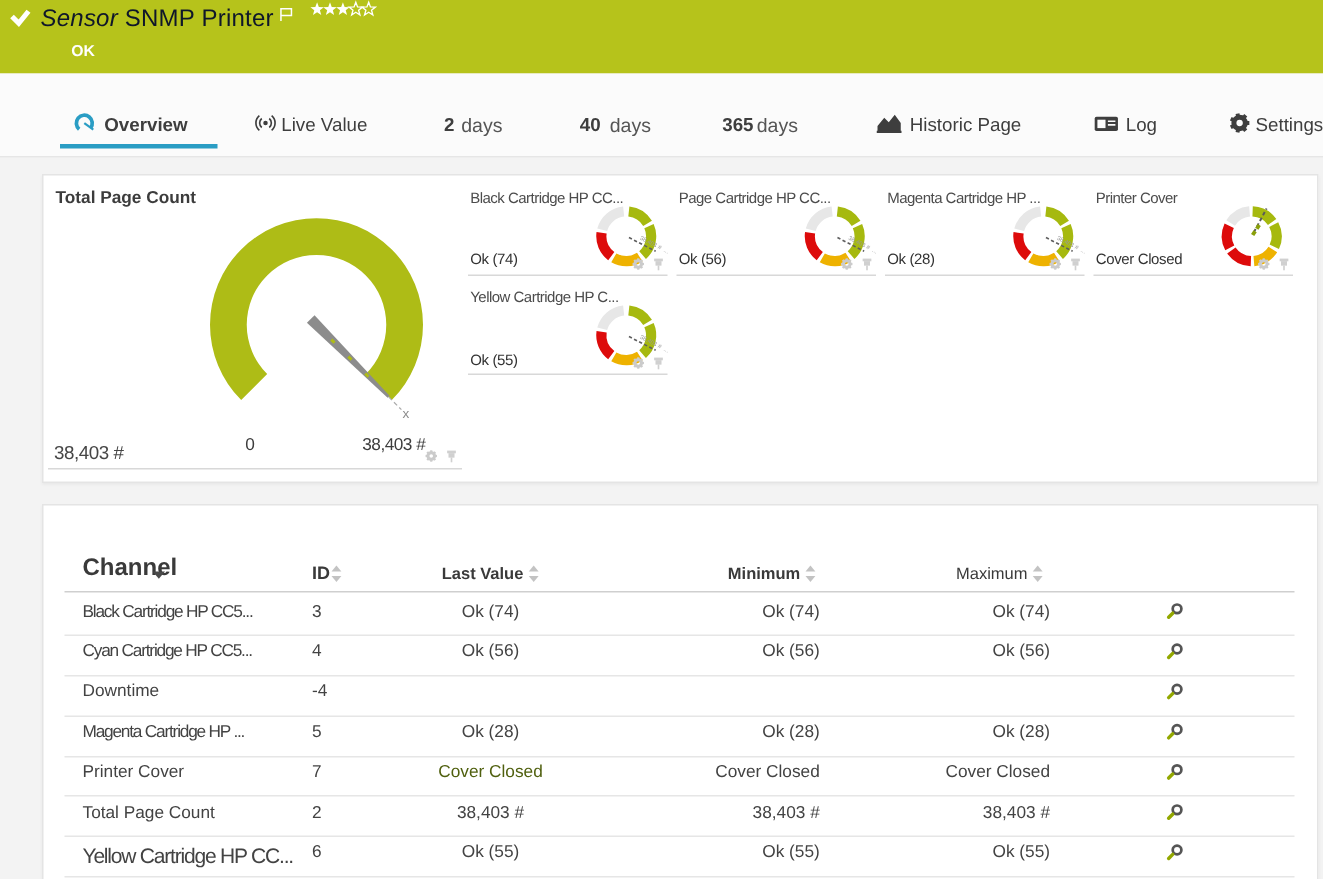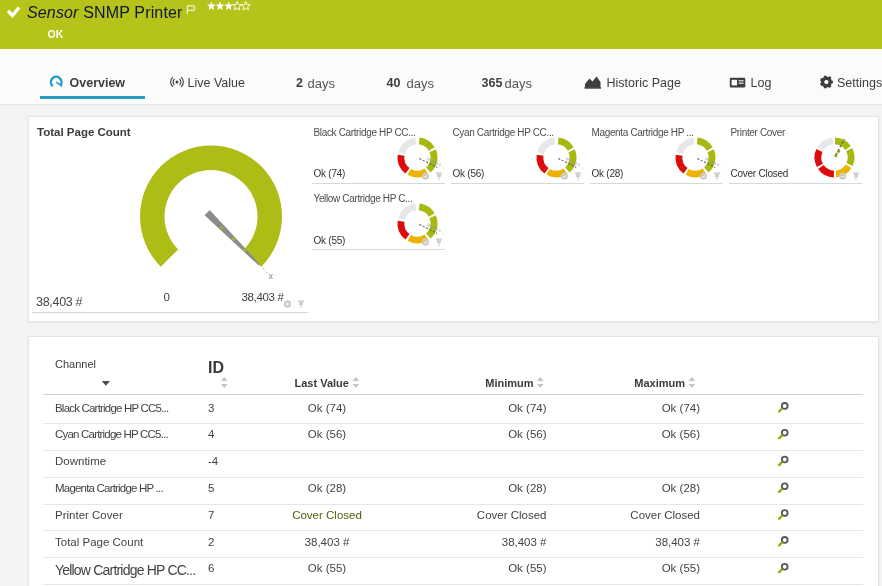--- a/index.html
+++ b/index.html
@@ -185,38 +185,38 @@
       <rect x="272.45" y="189" width="1.1" height="3.2" fill="#d0d0d0"></rect>
     </g>
   </svg>
 <div class="t" style="left:163.5px;top:290.5px;font-size:11.5px;color:#3d3d3d">0</div>
 <div class="t" style="left:241.5px;top:290.5px;font-size:11.5px;letter-spacing:-0.35px;color:#3d3d3d">38,403 #</div>
 <div class="t" style="left:36px;top:295px;font-size:12.5px;letter-spacing:-0.3px;color:#464646">38,403 #</div>
 <div class="hline" style="left:32px;top:311.5px;width:276px;background:#d8d8d8"></div>
 <div class="t" style="left:313.5px;top:126.5px;font-size:10px;letter-spacing:-0.35px;color:#4c4c4c">Black Cartridge HP CC...</div>
 <div class="t" style="left:313.5px;top:168px;font-size:10px;letter-spacing:-0.25px;color:#333">Ok (74)</div>
 <div class="hline" style="left:311.5px;top:182.5px;width:133px;background:#d8d8d8"></div>
-<div class="t" style="left:452.5px;top:126.5px;font-size:10px;letter-spacing:-0.35px;color:#4c4c4c">Cyan Cartridge HP CC...</div>
+<div class="t" style="left:452.5px;top:126.5px;font-size:10px;letter-spacing:-0.35px;color:#4c4c4c">Page Cartridge HP CC...</div>
 <div class="t" style="left:452.5px;top:168px;font-size:10px;letter-spacing:-0.25px;color:#333">Ok (56)</div>
 <div class="hline" style="left:450.5px;top:182.5px;width:133px;background:#d8d8d8"></div>
 <div class="t" style="left:591.5px;top:126.5px;font-size:10px;letter-spacing:-0.35px;color:#4c4c4c">Magenta Cartridge HP ...</div>
 <div class="t" style="left:591.5px;top:168px;font-size:10px;letter-spacing:-0.25px;color:#333">Ok (28)</div>
 <div class="hline" style="left:589.5px;top:182.5px;width:133px;background:#d8d8d8"></div>
 <div class="t" style="left:730.5px;top:126.5px;font-size:10px;letter-spacing:-0.35px;color:#4c4c4c">Printer Cover</div>
 <div class="t" style="left:730.5px;top:168px;font-size:10px;letter-spacing:-0.25px;color:#333">Cover Closed</div>
 <div class="hline" style="left:728.5px;top:182.5px;width:133px;background:#d8d8d8"></div>
 <div class="t" style="left:313.5px;top:193.0px;font-size:10px;letter-spacing:-0.35px;color:#4c4c4c">Yellow Cartridge HP C...</div>
 <div class="t" style="left:313.5px;top:234.5px;font-size:10px;letter-spacing:-0.25px;color:#333">Ok (55)</div>
 <div class="hline" style="left:311.5px;top:249.0px;width:133px;background:#d8d8d8"></div>
 <div class="panel" style="left:28px;top:336px;width:851px;height:260px"></div>
-<div class="t" style="left:55px;top:358px;font-size:11px;font-weight:normal;color:#3a3a3a">Channel</div>
-<div class="t" style="left:208px;top:359px;font-size:16px;font-weight:bold;color:#3a3a3a">ID</div>
+<div class="t" style="left:55px;top:370px;font-size:16px;font-weight:bold;color:#3a3a3a">Channel</div>
+<div class="t" style="left:208px;top:375px;font-size:12px;font-weight:bold;color:#3a3a3a">ID</div>
 <div class="t" style="left:294.5px;top:376.5px;font-size:11px;font-weight:bold;color:#3a3a3a">Last Value</div>
 <div class="t" style="left:533.5px;top:376.5px;font-size:11px;font-weight:bold;color:#3a3a3a;transform:translateX(-100%)">Minimum</div>
-<div class="t" style="left:685px;top:376.5px;font-size:11px;font-weight:bold;color:#3a3a3a;transform:translateX(-100%)">Maximum</div>
+<div class="t" style="left:685px;top:376.5px;font-size:11px;font-weight:normal;color:#3a3a3a;transform:translateX(-100%)">Maximum</div>
 <svg class="abs" style="left:0;top:336px" width="882" height="250">
     <polygon points="101.8,45 110,45 105.9,49.8" fill="#4a4a4a"></polygon>
     <polygon points="221,45.0 227.6,45.0 224.3,41.0" fill="#c3c3c3"></polygon>
     <polygon points="221,48.0 227.6,48.0 224.3,52.0" fill="#c3c3c3"></polygon>
     <polygon points="352.5,45.0 359.1,45.0 355.8,41.0" fill="#c3c3c3"></polygon>
     <polygon points="352.5,48.0 359.1,48.0 355.8,52.0" fill="#c3c3c3"></polygon>
     <polygon points="537,45.0 543.6,45.0 540.3,41.0" fill="#c3c3c3"></polygon>
     <polygon points="537,48.0 543.6,48.0 540.3,52.0" fill="#c3c3c3"></polygon>
     <polygon points="688.5,45.0 695.1,45.0 691.8,41.0" fill="#c3c3c3"></polygon>
     <polygon points="688.5,48.0 695.1,48.0 691.8,52.0" fill="#c3c3c3"></polygon>

